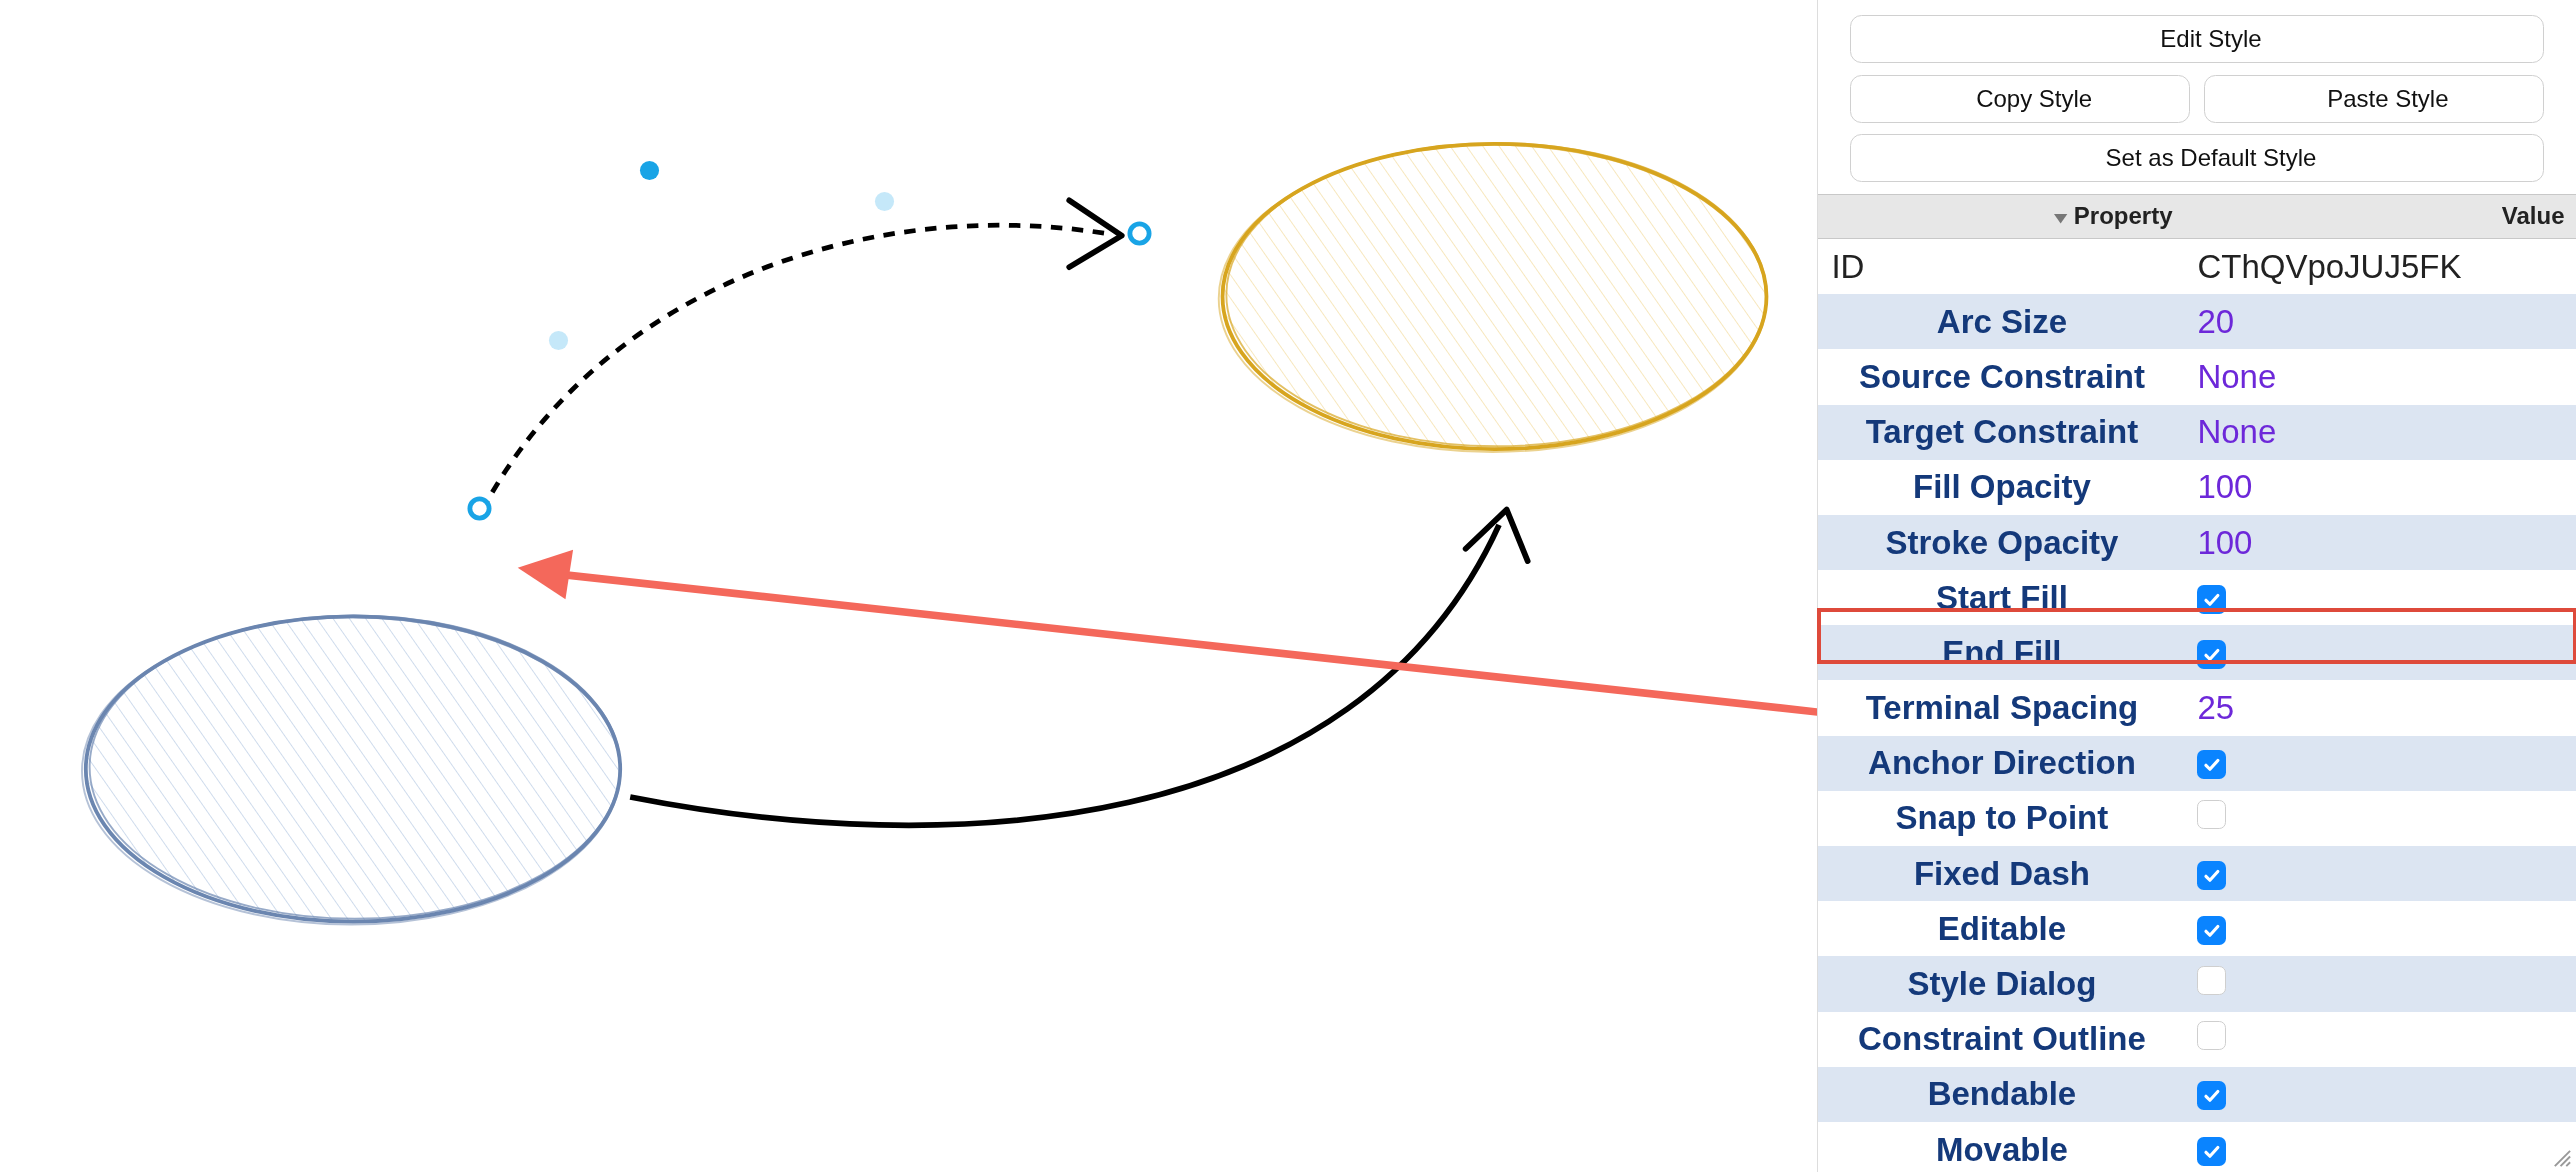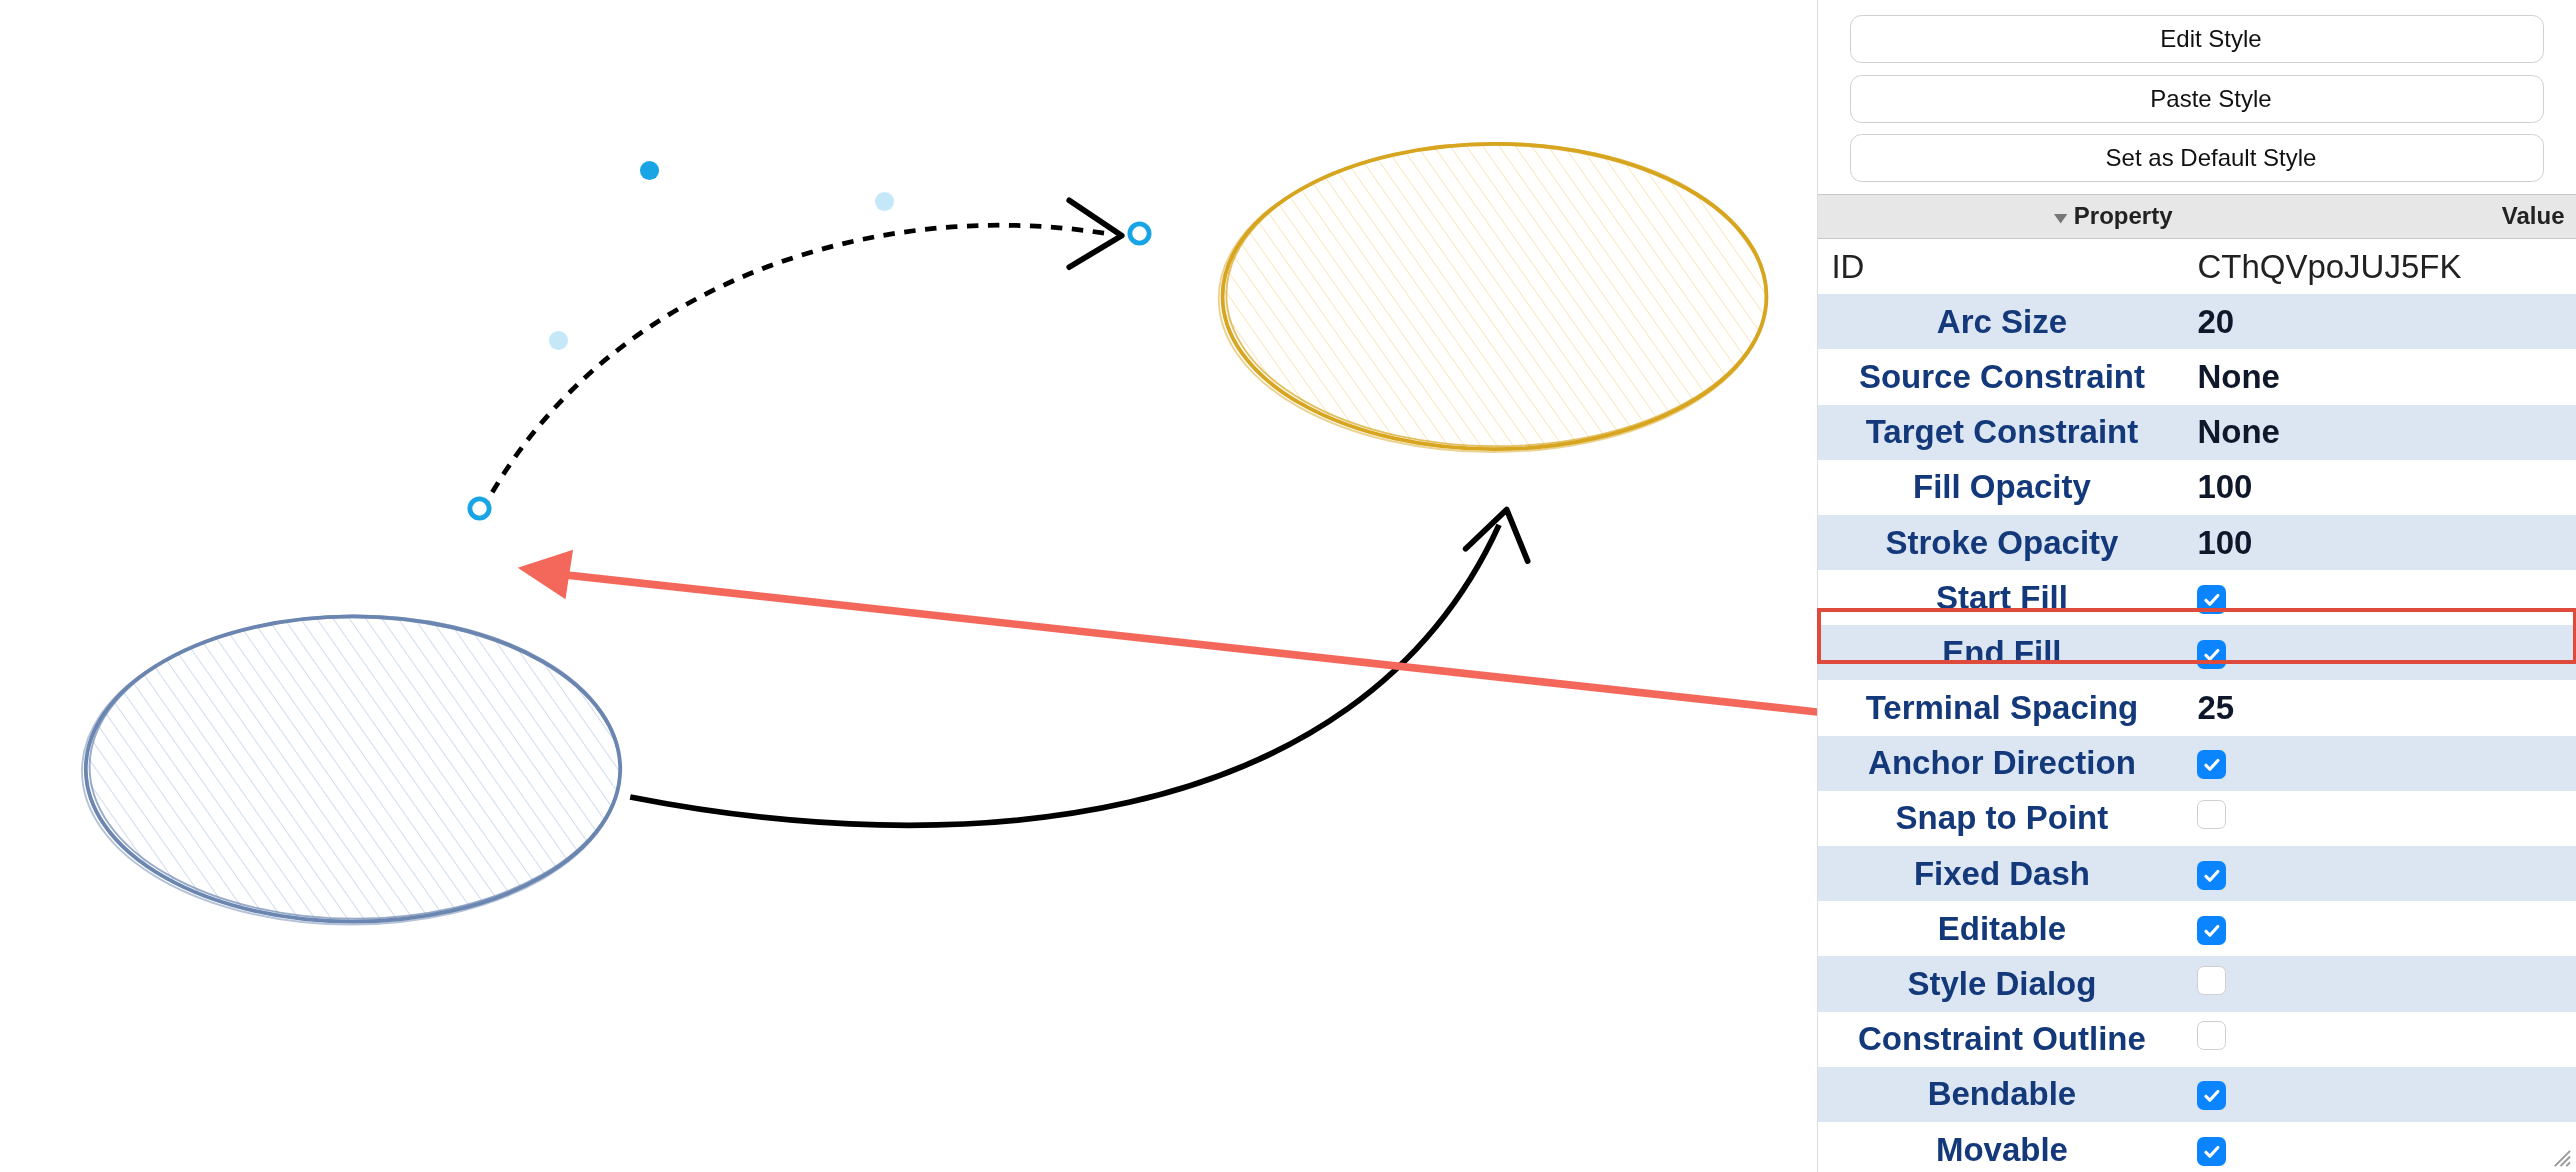--- a/index.html
+++ b/index.html
@@ -22,21 +22,21 @@
     text-align: right; font-weight: 600; font-size: 24px; padding: 7.6px 11.5px 7.6px 13.4px;
   }
   .ptable th.pcol { padding-left: 13.4px; }
   .ptable td {
     padding: 8.6px 11.5px 8.6px 13.4px; font-size: 33px; vertical-align: middle;
   }
   .ptable tr.even td { background: #dce5f2; }
   .ptable tr.odd td { background: #ffffff; }
   .ptable tr.idrow td { background: #ffffff; color: #222; font-weight: 400; }
   .plabel { color: #14397a; font-weight: 600; text-align: center; }
-  .pval-num, .pval-str { color: #0f172a; font-weight: 700; }
+  .pval-num, .pval-str { color: #6d28d9; font-weight: 400; }
   .pval-plain { color: #222; font-weight: 400; }
   .check {
     display: inline-flex; width: 29px; height: 29px; border-radius: 6.7px;
     align-items: center; justify-content: center; position: relative;
   }
   .check.on { background: #0a84ff; }
   .check.off { background: #fff; border: 1.9px solid #cfcfcf; }
   .check.on svg { stroke: #fff; }
   .disclosure { display: inline-block; margin-right: 5.7px; }
   .highlight-row { position: absolute; border: 4.8px solid #de4a3b; pointer-events: none; }
@@ -108,20 +108,21 @@
       <line x1="1410" y1="180" x2="40" y2="30" stroke="#f4685b" stroke-width="8"></line>
       <polygon points="12,25 70,6 62,58" fill="#f4685b"></polygon>
     </svg>
   </div>
 
   <div class="side">
     <div class="btn-row single">
       <div class="btn">Edit Style</div>
     </div>
     <div class="btn-row">
+      <div class="btn">Copy Style</div>
       <div class="btn">Paste Style</div>
     </div>
     <div class="btn-row single">
       <div class="btn">Set as Default Style</div>
     </div>
 
     <table class="ptable">
       <colgroup>
           <col class="c1">
           <col>

